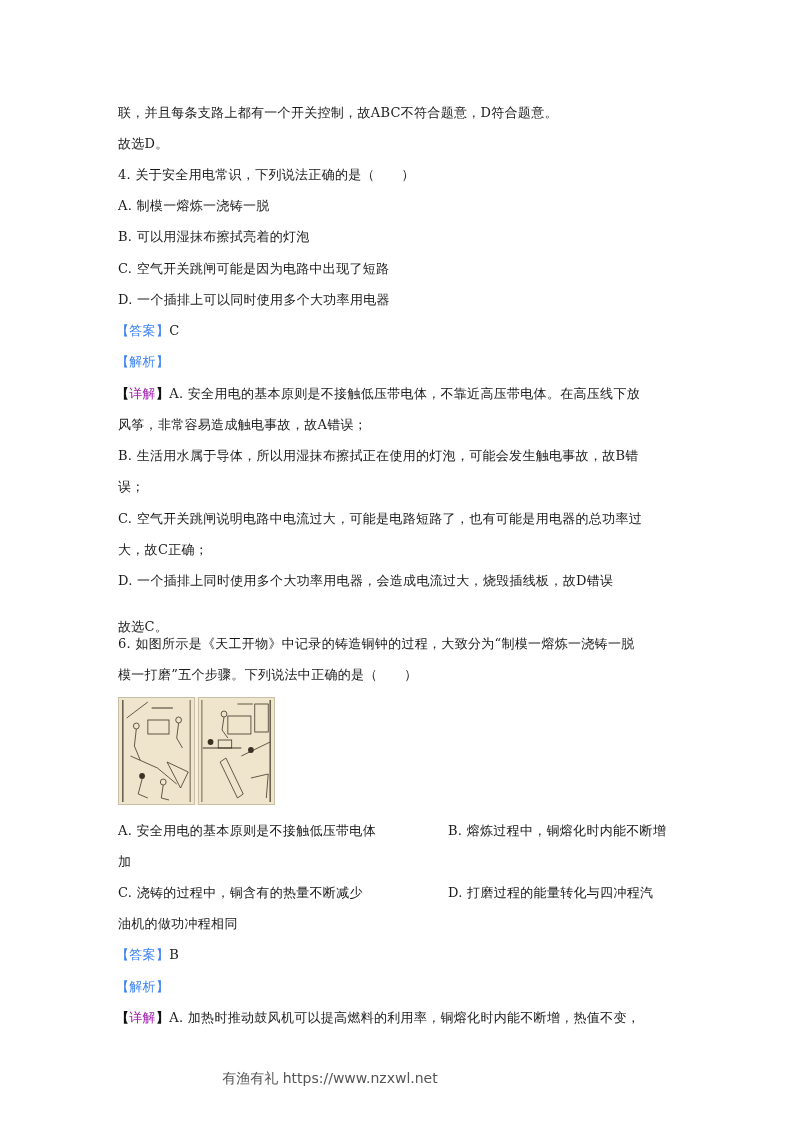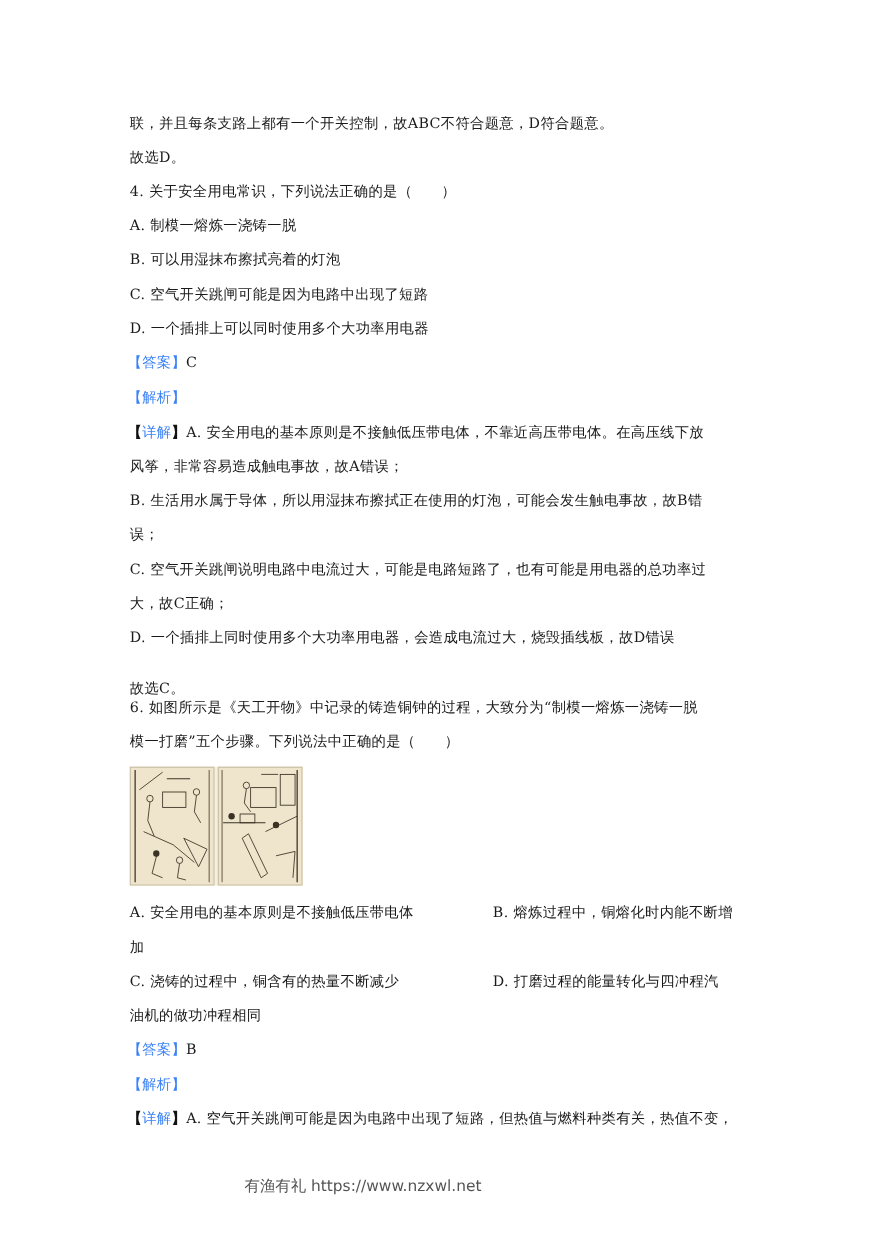--- a/index.html
+++ b/index.html
@@ -26,21 +26,21 @@
     left: 0;
     white-space: nowrap;
     font-size: 13px;
     line-height: 18px;
     letter-spacing: 0.3px;
   }
   .tag-blue {
     color: #3b82f6;
   }
   .tag-label-gray {
-    color: #3b82f6;
+    color: #a21caf;
   }
   .tag-bracket-dark {
     color: #111;
     font-weight: bold;
   }
   .opt-right {
     position: absolute;
     left: 330px;
   }
   .figure {
@@ -160,17 +160,17 @@
   <div class="line opt-right" style="top:884px">D. 打磨过程的能量转化与四冲程汽</div>
   <div class="line" style="top:915px">油机的做功冲程相同</div>
 
   <div class="line" style="top:946px; left:-2px">
     <span class="tag-blue">【答案】</span><span>B</span>
   </div>
   <div class="line" style="top:978px; left:-2px">
     <span class="tag-blue">【解析】</span>
   </div>
   <div class="line" style="top:1009px; left:-2px">
-    <span class="tag-bracket-dark">【</span><span class="tag-label-gray">详解</span><span class="tag-bracket-dark">】</span><span>A. 空气开关跳闸可能是因为电路中出现了短路，但热值与燃料种类有关，热值不变，</span>
+    <span class="tag-bracket-dark">【</span><span class="tag-label-gray">详解</span><span class="tag-bracket-dark">】</span><span>A. 加热时推动鼓风机可以提高燃料的利用率，铜熔化时内能不断增，热值不变，</span>
   </div>
 </div>
 
 <div class="footer">有渔有礼 https://www.nzxwl.net</div>
 
 </body></html>

